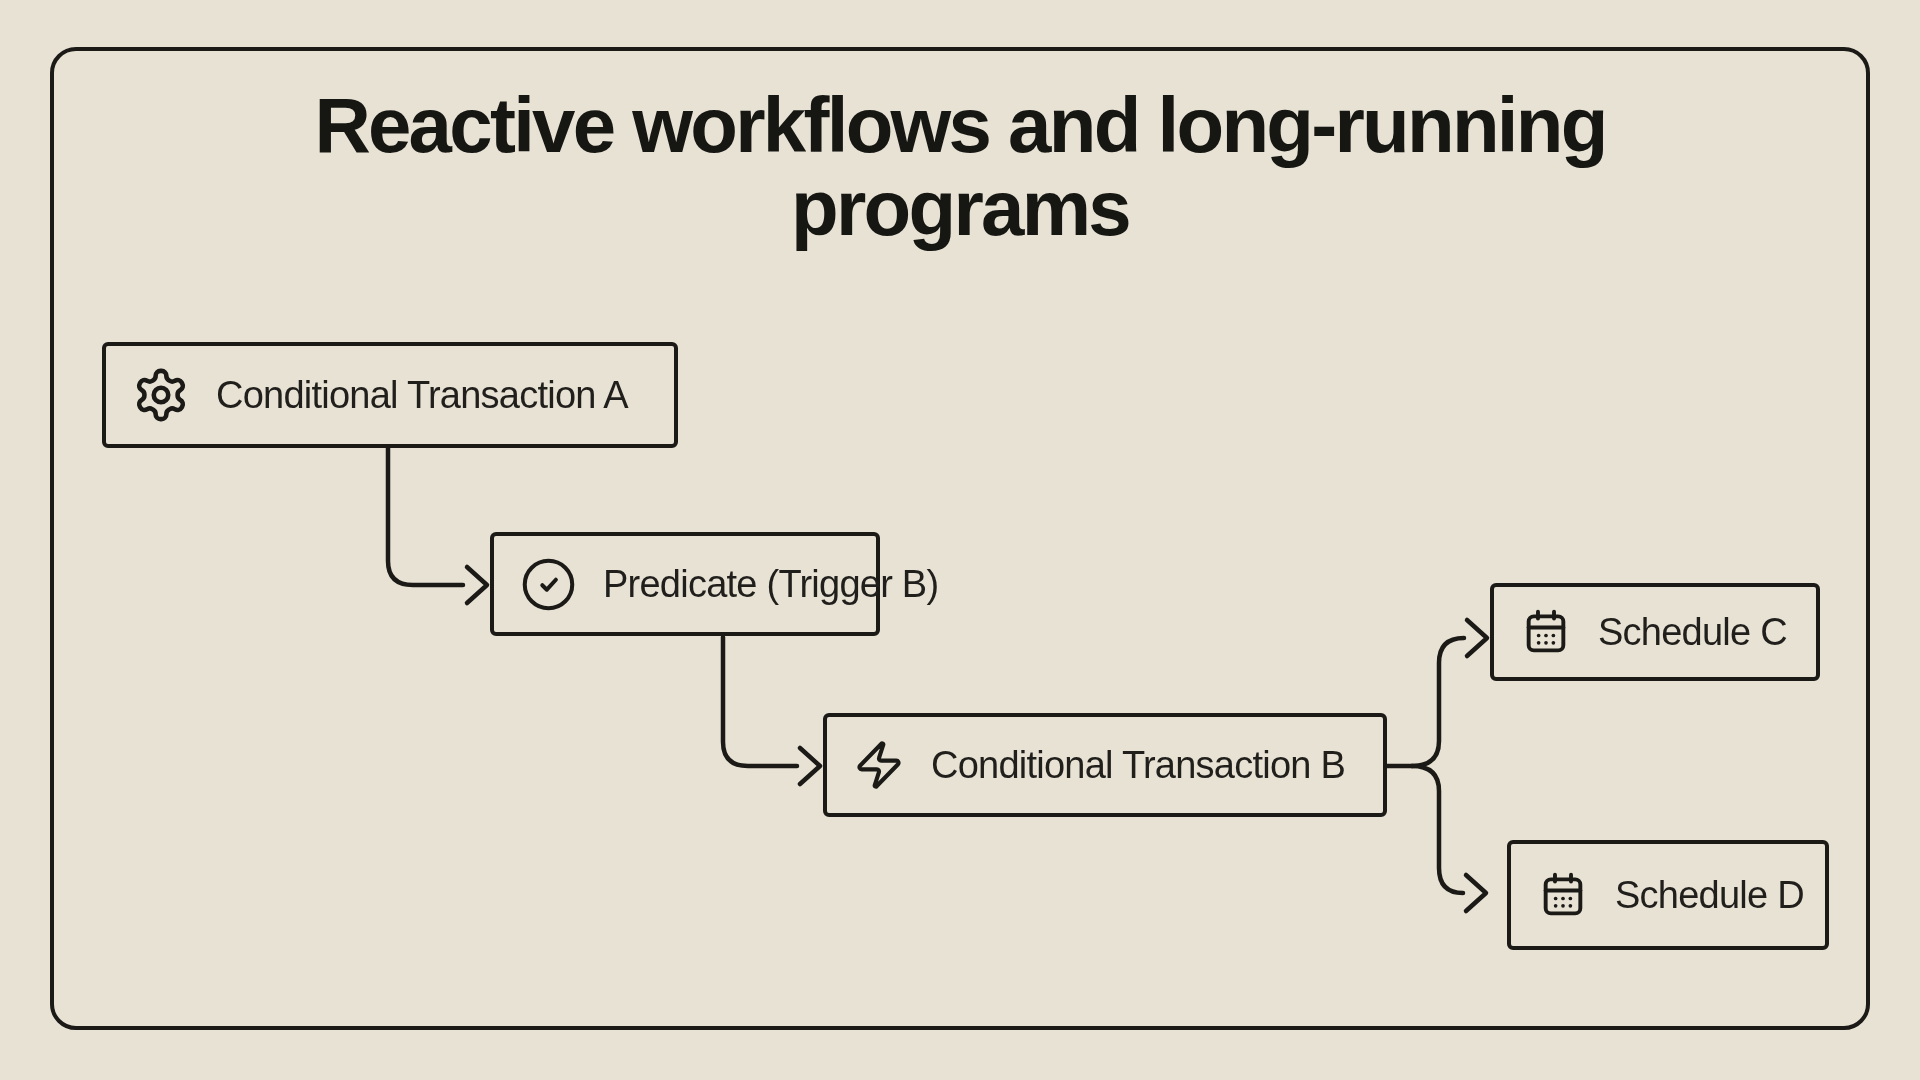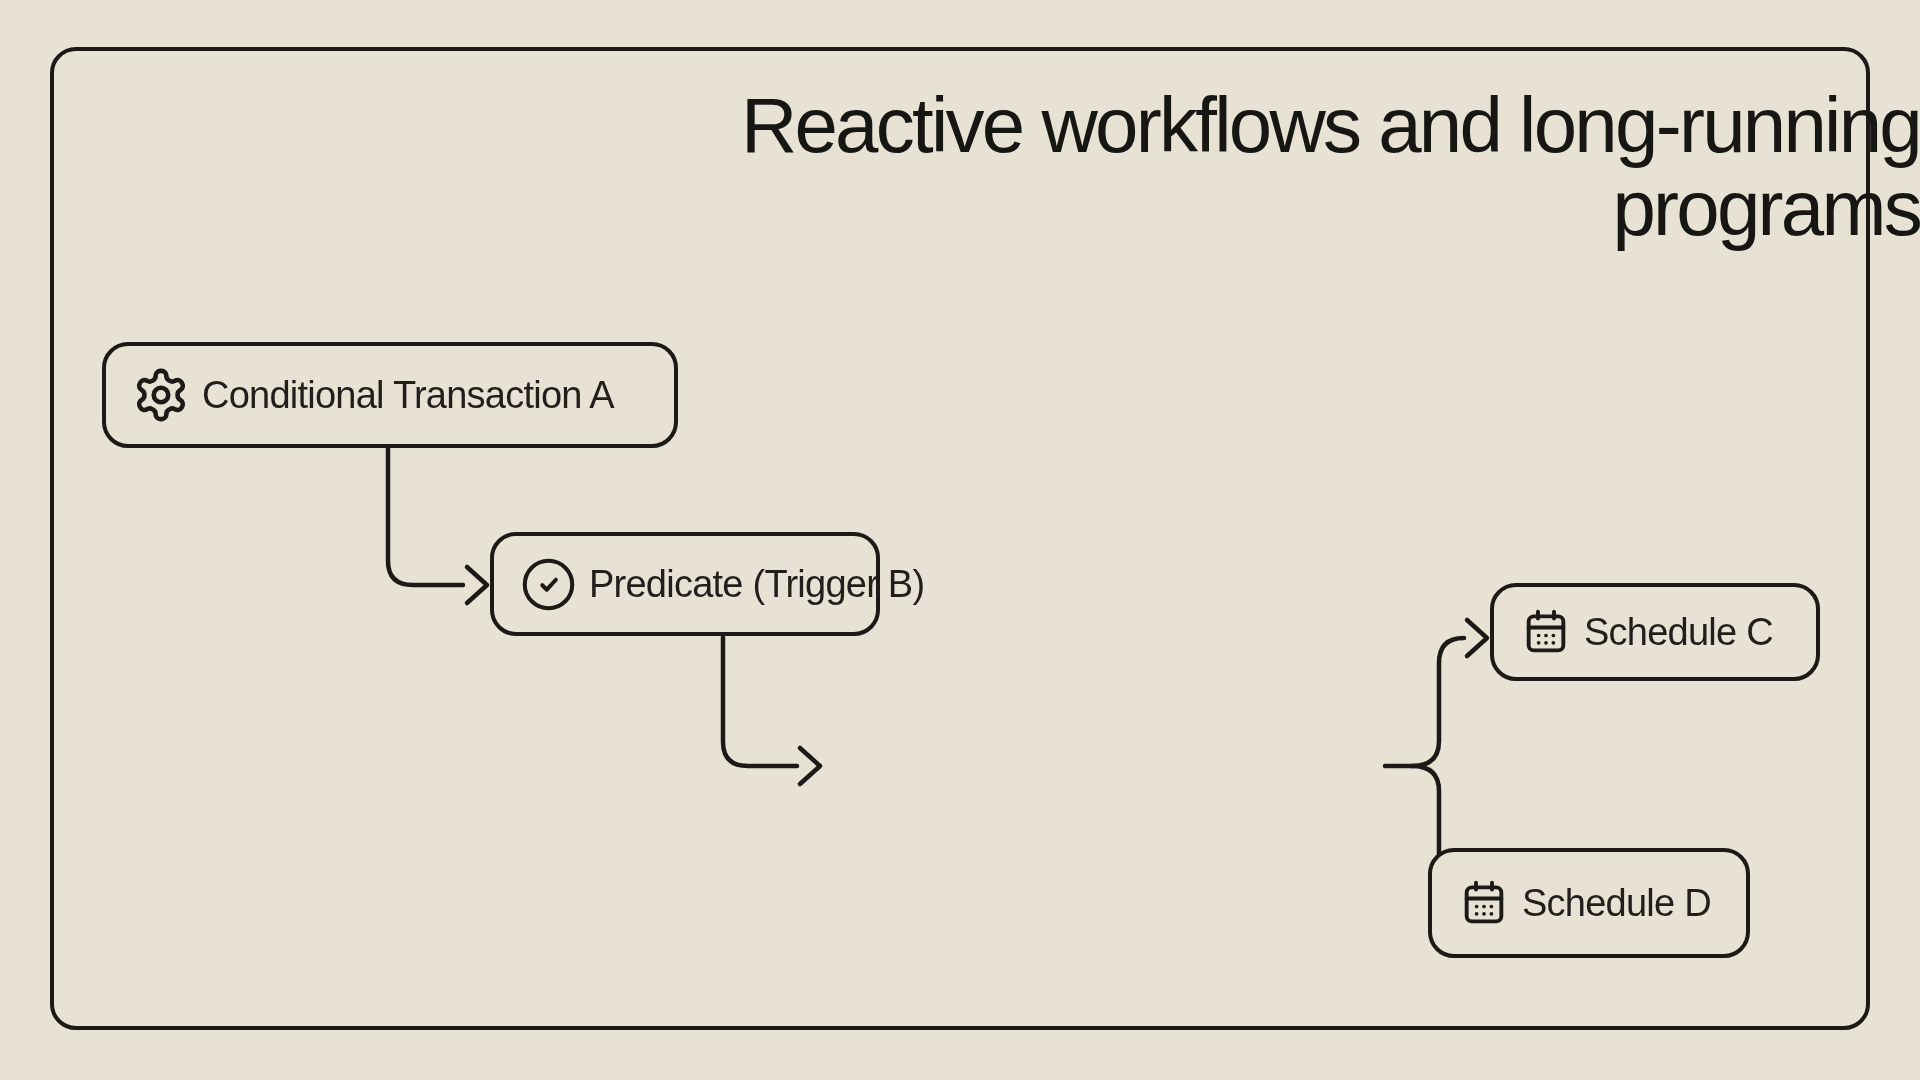--- a/index.html
+++ b/index.html
@@ -24,35 +24,35 @@
     height: 983px;
     border: 4px solid var(--ink, #1B1A17);
     border-radius: 26px;
     box-sizing: border-box;
   }
   .title {
     position: absolute;
     left: 0;
     right: 0;
     top: 84px;
-    text-align: right;
-    font-weight: 400;
+    text-align: center;
+    font-weight: 700;
     font-size: 78px;
     line-height: 1.06;
     letter-spacing: -0.035em;
     color: #161613;
   }
   .node {
     position: absolute;
     display: flex;
     align-items: center;
-    gap: 12px;
+    gap: 26px;
     padding: 0 26px;
     border: 4px solid var(--ink, #1B1A17);
-    border-radius: 26px;
+    border-radius: 6px;
     box-sizing: border-box;
     font-size: 38px;
     letter-spacing: -0.02em;
     white-space: nowrap;
     color: #201F1C;
     background: var(--bg, #E8E2D4);
   }
   .node .icon {
     flex: 0 0 auto;
     display: inline-flex;
@@ -62,21 +62,21 @@
   .node .icon svg {
     stroke: var(--ink, #1B1A17);
     fill: none;
     stroke-linecap: round;
     stroke-linejoin: round;
   }
   #node-a { left: 102px; top: 342px; width: 576px; height: 106px; }
   #node-p { left: 490px; top: 532px; width: 390px; height: 104px; }
   #node-b { left: 823px; top: 713px; width: 564px; height: 104px; }
   #node-c { left: 1490px; top: 583px; width: 330px; height: 98px; }
-  #node-d { left: 1428px; top: 840px; width: 322px; height: 110px; margin-top: 8px; }
+  #node-d { left: 1507px; top: 840px; width: 322px; height: 110px; }
   #edges {
     position: absolute;
     left: 0;
     top: 0;
     width: 1920px;
     height: 1080px;
     pointer-events: none;
   }
   #edges path {
     fill: none;
@@ -123,20 +123,28 @@
   <div class="node" id="node-p">
     <span class="icon">
       <svg width="57" height="57" viewBox="0 0 24 24" stroke-width="1.7">
         <circle cx="12" cy="12" r="10"></circle>
         <path d="m9.4 12.3 1.9 1.9 3.8-4.2"></path>
       </svg>
     </span>
     <span class="label">Predicate (Trigger B)</span>
   </div>
 
+  <div class="node" id="node-b">
+    <span class="icon">
+      <svg width="52" height="52" viewBox="0 0 24 24" stroke-width="1.9">
+        <path d="M4 14a1 1 0 0 1-.78-1.63l9.9-10.2a.5.5 0 0 1 .86.46l-1.92 6.02A1 1 0 0 0 13 10h7a1 1 0 0 1 .78 1.63l-9.9 10.2a.5.5 0 0 1-.86-.46l1.92-6.02A1 1 0 0 0 11 14z"></path>
+      </svg>
+    </span>
+    <span class="label">Conditional Transaction B</span>
+  </div>
 
   <div class="node" id="node-c">
     <span class="icon">
       <svg width="52" height="52" viewBox="0 0 24 24" stroke-width="1.8">
         <rect x="4" y="4.8" width="16" height="15.7" rx="2.4"></rect>
         <path d="M4 9.9h16"></path>
         <path d="M8.3 2.6v3.2"></path>
         <path d="M15.7 2.6v3.2"></path>
         <g fill="#1B1A17" stroke="none">
           <circle cx="8.6" cy="13.6" r="0.85"></circle>

